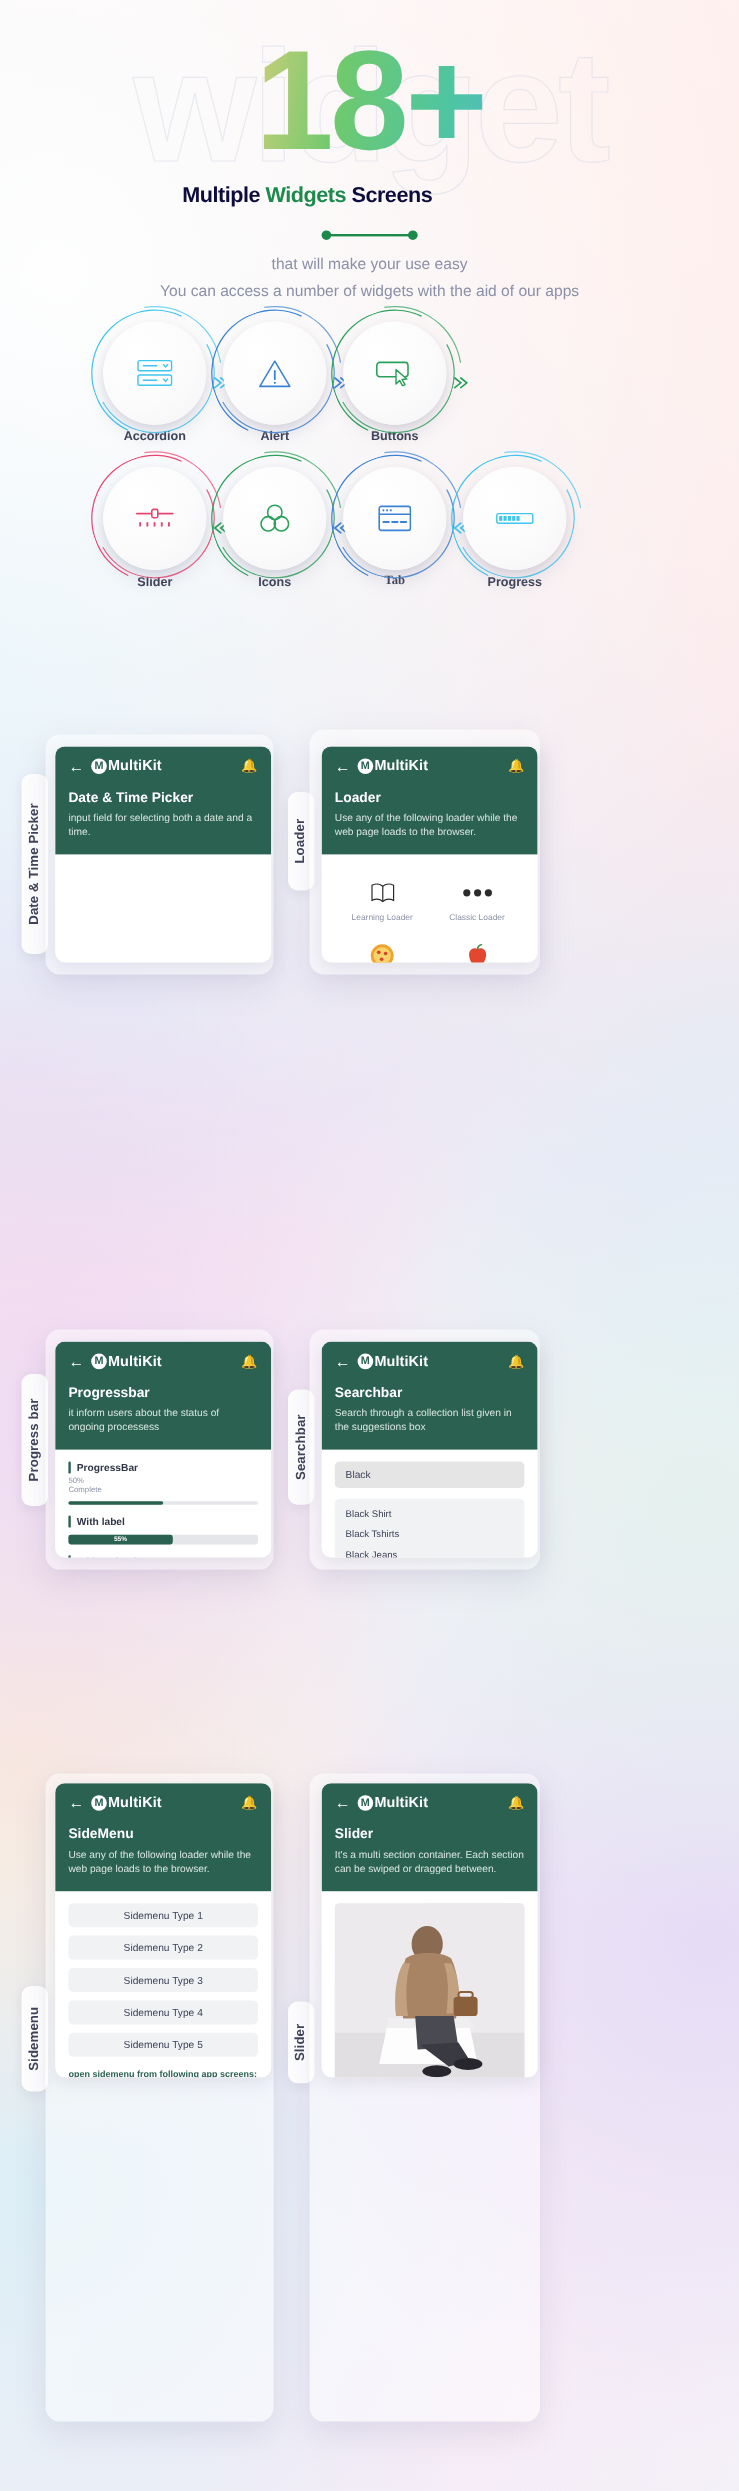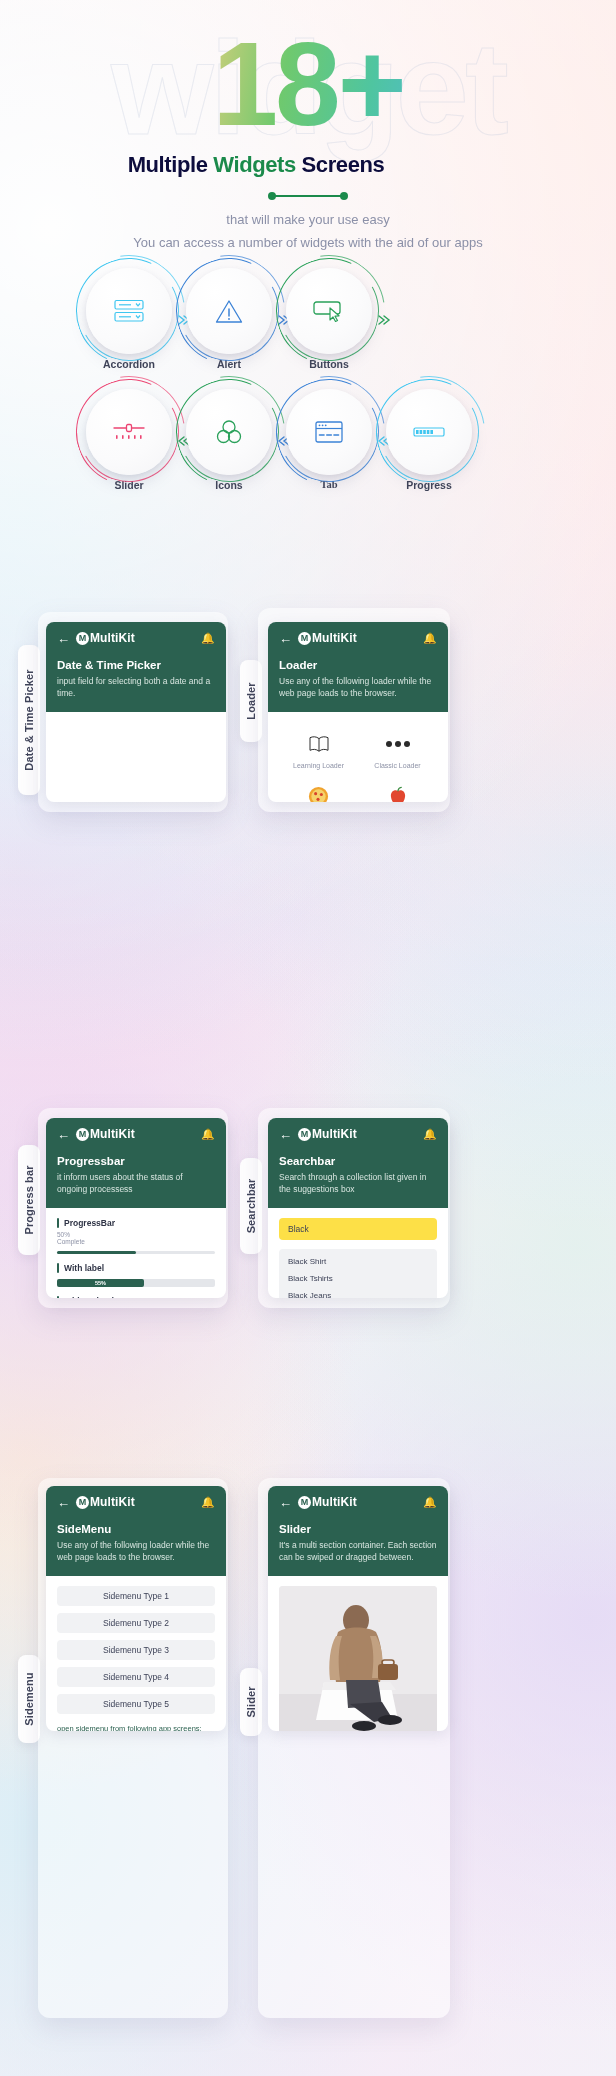--- a/index.html
+++ b/index.html
@@ -61,21 +61,21 @@
     letter-spacing: -3px;
     background: linear-gradient(100deg,#f9506e 0%,#f2787f 14%,#e7d07e 30%,#6fc96e 46%,#4fc5a0 60%,#53b8d8 74%,#8b8fe0 88%,#6fd4e0 100%);
     -webkit-background-clip: text;
     background-clip: text;
     color: transparent;
   }
 
   .headline {
     position: absolute; top: 152px; left: 0; width: 512px;
     text-align: center;
-    font-size: 22px; font-weight: 700; letter-spacing: -.4px;
+    font-size: 18px; font-weight: 700; letter-spacing: -.4px;
     color: #0d0d3d;
   }
   .headline .accent { color: #1b8a4b; }
 
   .divider {
     position: absolute; top: 192px; left: 50%;
     transform: translateX(-50%);
     width: 80px; height: 8px;
   }
   .divider .bar { position:absolute; top:3px; left:4px; width:72px; height:2px; background:#1b8a4b; }
@@ -195,26 +195,26 @@
   .pb-head { display: flex; align-items: center; gap: 5px; font-size: 8.5px; color: #2f3446; font-weight: 600; }
   .pb-mark { width: 2px; height: 10px; background: #2b6150; border-radius: 1px; }
   .pb-track { margin-top: 6px; height: 3px; background: #e4e6ea; border-radius: 2px; position: relative; }
   .pb-fill { position: absolute; left:0; top:0; bottom:0; background: #2b6150; border-radius: 2px; }
   .pb-note { font-size: 6.5px; color: #8d92a6; margin-top: 3px; }
   .pb-label-track { margin-top: 6px; height: 8px; background: #e4e6ea; border-radius: 2px; position: relative; }
   .pb-label-fill { position:absolute; left:0; top:0; bottom:0; background:#2b6150; border-radius:2px; display:flex; align-items:center; justify-content:center; }
   .pb-label-fill b { font-size: 5.5px; color:#fff; font-weight:600; }
 
   
-  .search-box { background:#fde047; border-radius:4px; height:22px; display:flex; align-items:center; padding:0 9px; font-size:8.5px; color:#3d4257; }
+  .search-box { background:#e5e5e5; border-radius:4px; height:22px; display:flex; align-items:center; padding:0 9px; font-size:8.5px; color:#3d4257; }
   .sugg { background:#f1f2f4; border-radius:4px; margin-top:9px; padding:4px 0; }
   .sugg div { padding:4px 9px; font-size:8px; color:#3d4257; }
 
   
-  .note-title { font-size: 7.5px; color:#2b6150; font-weight:400; margin-top:10px; }
+  .note-title { font-size: 7.5px; color:#2b6150; font-weight:700; margin-top:10px; }
 
   
   .slide-img {
     height: 152px; border-radius: 4px; position: relative; overflow: hidden;
     background: linear-gradient(160deg,#efeef0 0%,#e6e4e7 40%,#dedbe0 100%);
   }
 </style>
 </head>
 <body>
 

